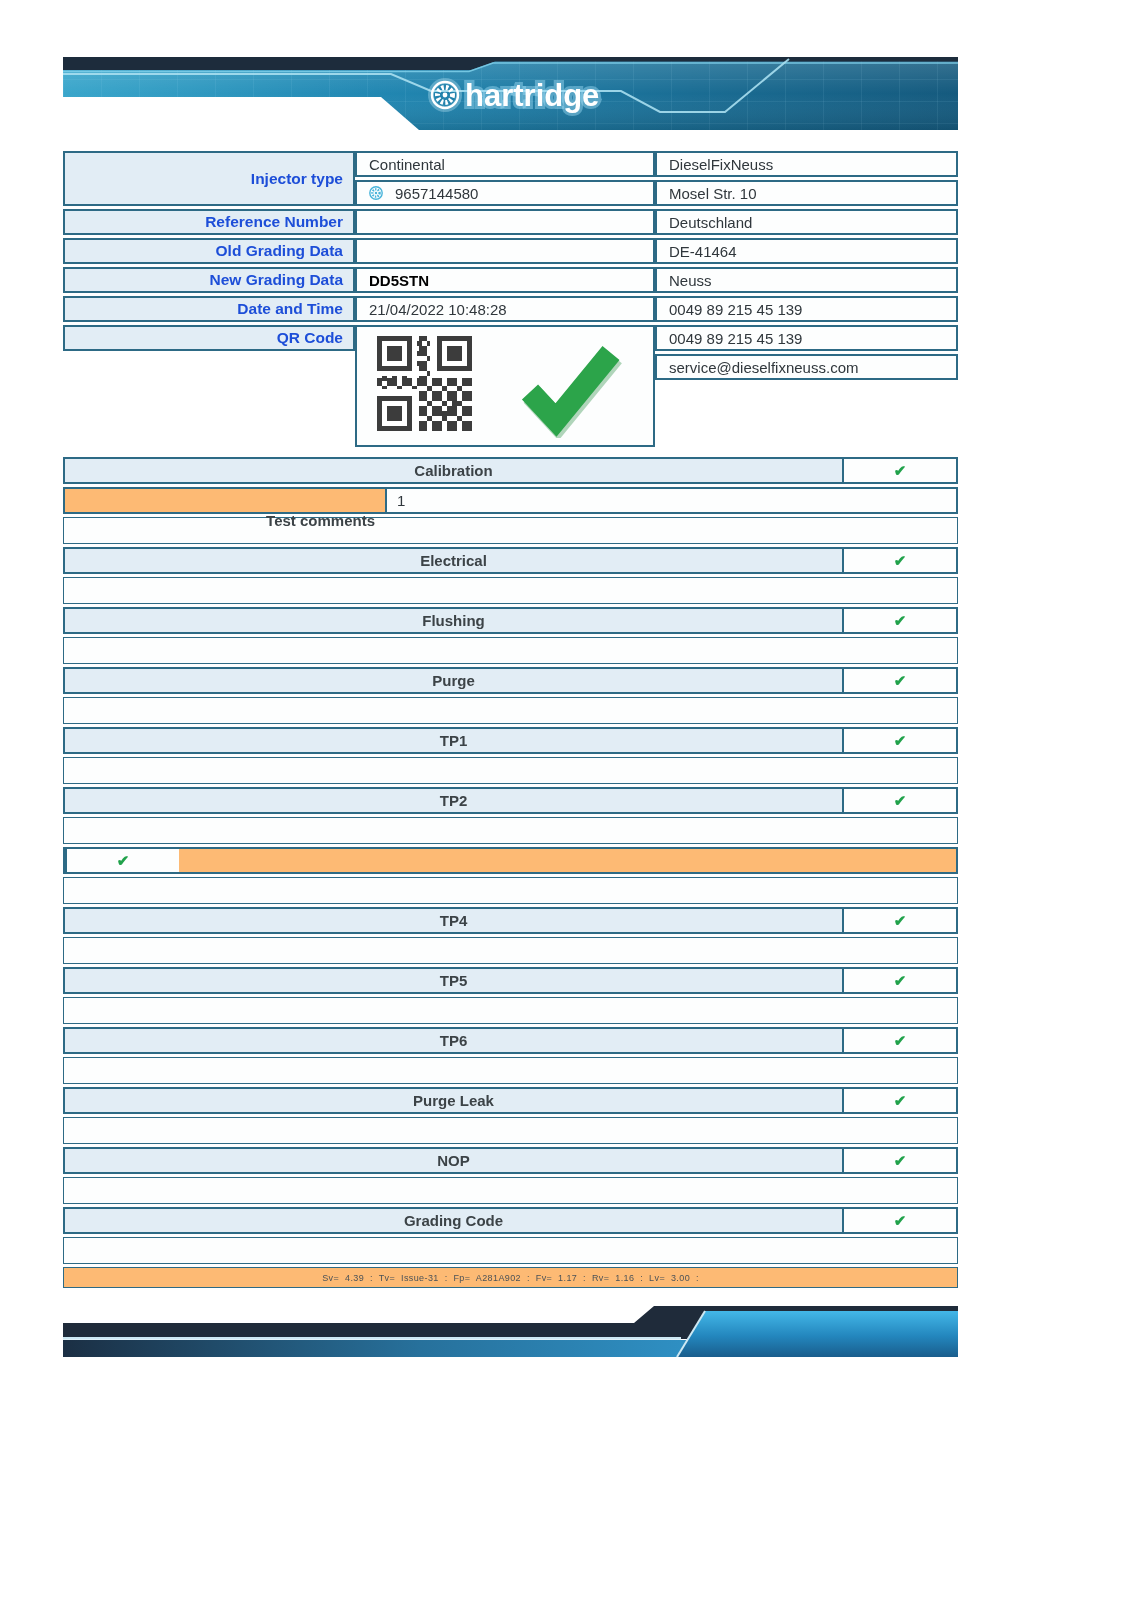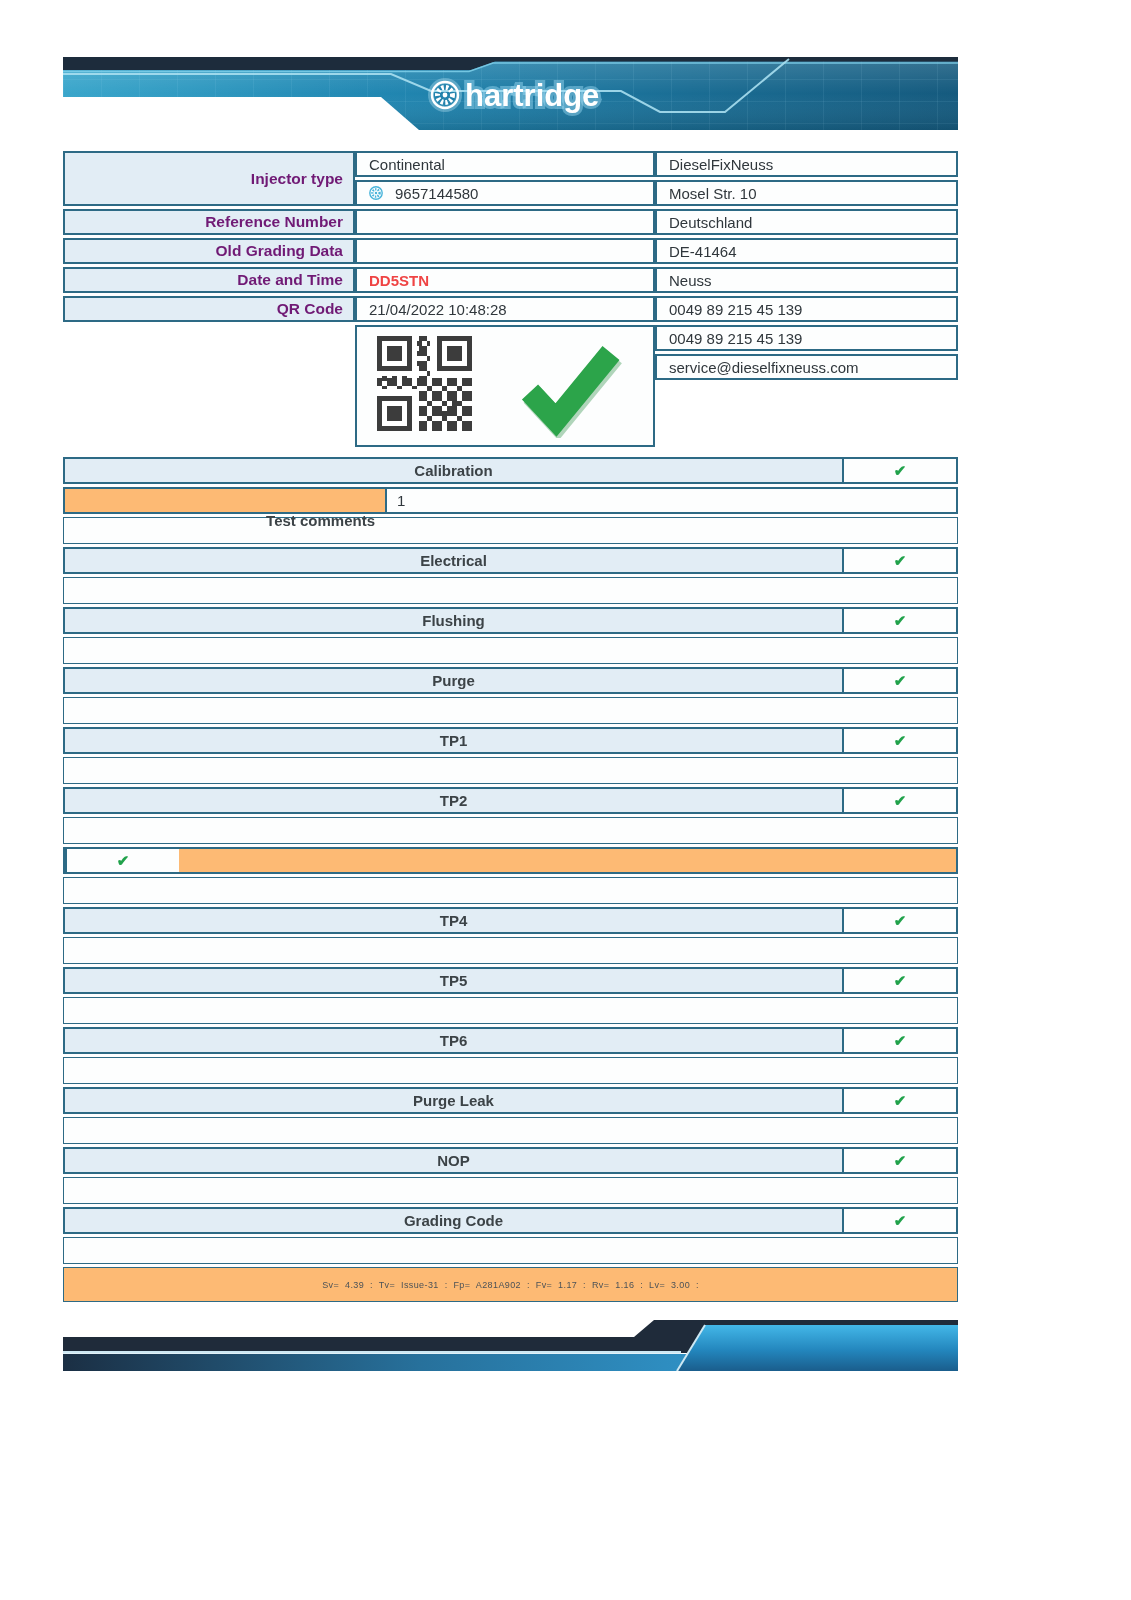--- a/index.html
+++ b/index.html
@@ -13,42 +13,42 @@
 
   
   .info { display:flex; margin-top:21px; }
   .col { display:flex; flex-direction:column; }
   .col-labels { width:292px; }
   .col-values { width:300px; }
   .col-customer { width:303px; }
   .box { border:2px solid #2d6a85; background:#fdfefe; height:26px; margin-bottom:3px;
          display:flex; align-items:center; font-size:15px; color:#30373c; }
   .box.label { background:#e2edf5; justify-content:flex-end; padding-right:10px;
-               font-weight:bold; color:#701a75; font-size:15.5px; }
+               font-weight:bold; color:#1d4ed8; font-size:15.5px; }
   .box.tall { height:55px; }
   .box.value { padding-left:12px; }
-  .box.value.bold { font-weight:bold; color:#ef4444; }
+  .box.value.bold { font-weight:bold; color:#000000; }
   .wheel-sm { margin-right:12px; flex:0 0 auto; }
   .qr-box { height:122px; margin-bottom:0; align-items:flex-start; padding:9px 0 0 20px; }
   .qr-box .bigcheck { margin-left:38px; margin-top:2px; }
 
   
   .results { margin-top:10px; }
   .rrow { border:2px solid #2d6a85; height:27px; margin-bottom:3px; display:flex; background:#fdba74; }
   .rrow .title-cell { flex:1; background:#e2edf5; display:flex; align-items:center; justify-content:center;
                       font-weight:bold; font-size:15px; color:#3c4347; }
   .rrow .check-cell { width:114px; border-left:2px solid #2d6a85; background:#fdfefe;
                       display:flex; align-items:center; justify-content:center; }
   .check-glyph { color:#21a24b; font-size:15px; font-weight:bold; line-height:1; }
   .rrow.comments .lbl-cell { width:320px; background:#e2edf5; display:flex; align-items:center;
                       justify-content:flex-end; padding-right:10px; font-weight:bold; font-size:15px; color:#3c4347;margin-top:31px; }
   .rrow.comments .val-cell { flex:1; background:#fdfefe; border-left:2px solid #2d6a85;
                       display:flex; align-items:center; padding-left:10px; font-size:15px; color:#30373c; }
   .rrow.spacer { background:#fdfefe; border-width:1.5px; height:27px; }
-  .rrow.version { height:35px; border-width:1.5px; align-items:center; justify-content:center; }
+  .rrow.version { height:21px; border-width:1.5px; align-items:center; justify-content:center; }
   .version-text { width:100%; text-align:center; font-size:9px; color:#4b5257; letter-spacing:.4px; word-spacing:3px; }
 
   
   .bottom-banner { display:block; margin-top:15px; }
 </style>
 </head>
 <body>
 
 <div class="page">
   <div class="content">
@@ -88,20 +88,21 @@
         <text x="-50" y="9" font-family="Liberation Sans, sans-serif" font-size="31" font-weight="bold" fill="#ffffff">hartridge</text>
       </g>
     </svg>
 
     <div class="info">
 
       <div class="col col-labels">
         <div class="box label tall">Injector type</div>
         <div class="box label">Reference Number</div>
         <div class="box label">Old Grading Data</div>
+        <div class="box label">New Grading Data</div>
         <div class="box label">Date and Time</div>
         <div class="box label">QR Code</div>
       </div>
 
       <div class="col col-values">
         <div class="box value">
           <span>Continental</span>
         </div>
         <div class="box value">
           <svg class="wheel-sm" width="14" height="14" viewBox="0 0 14 14">

